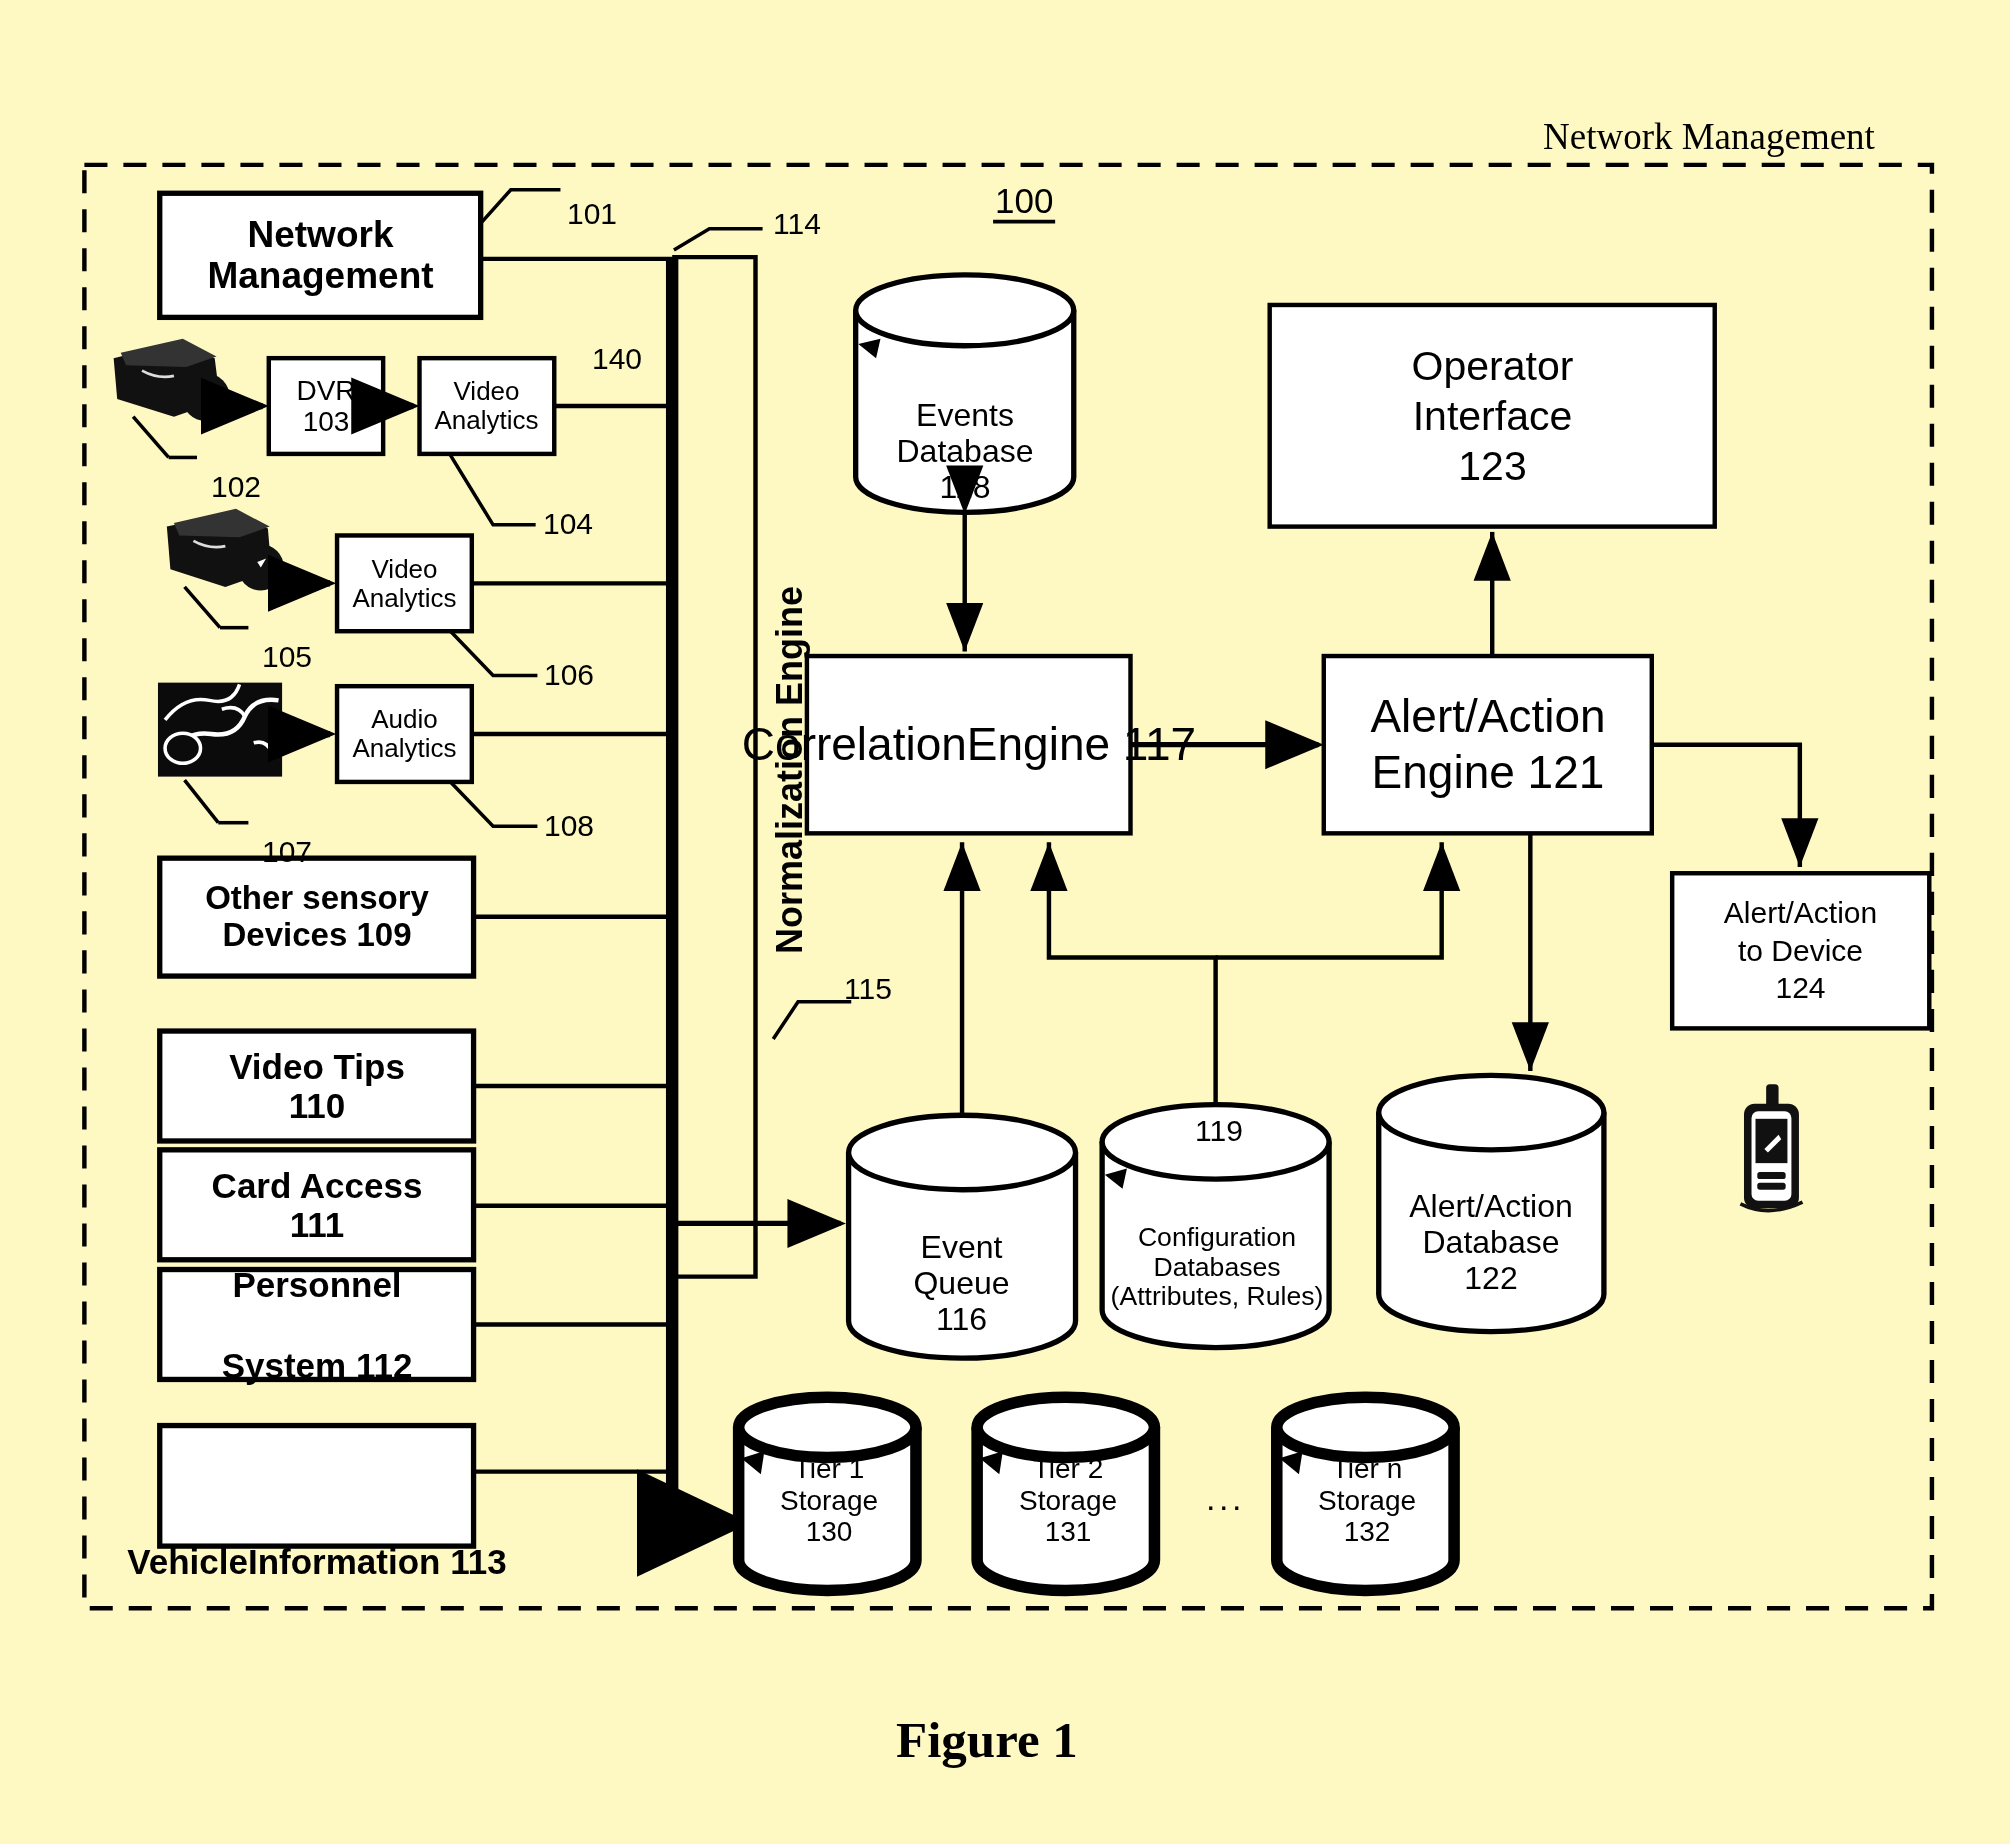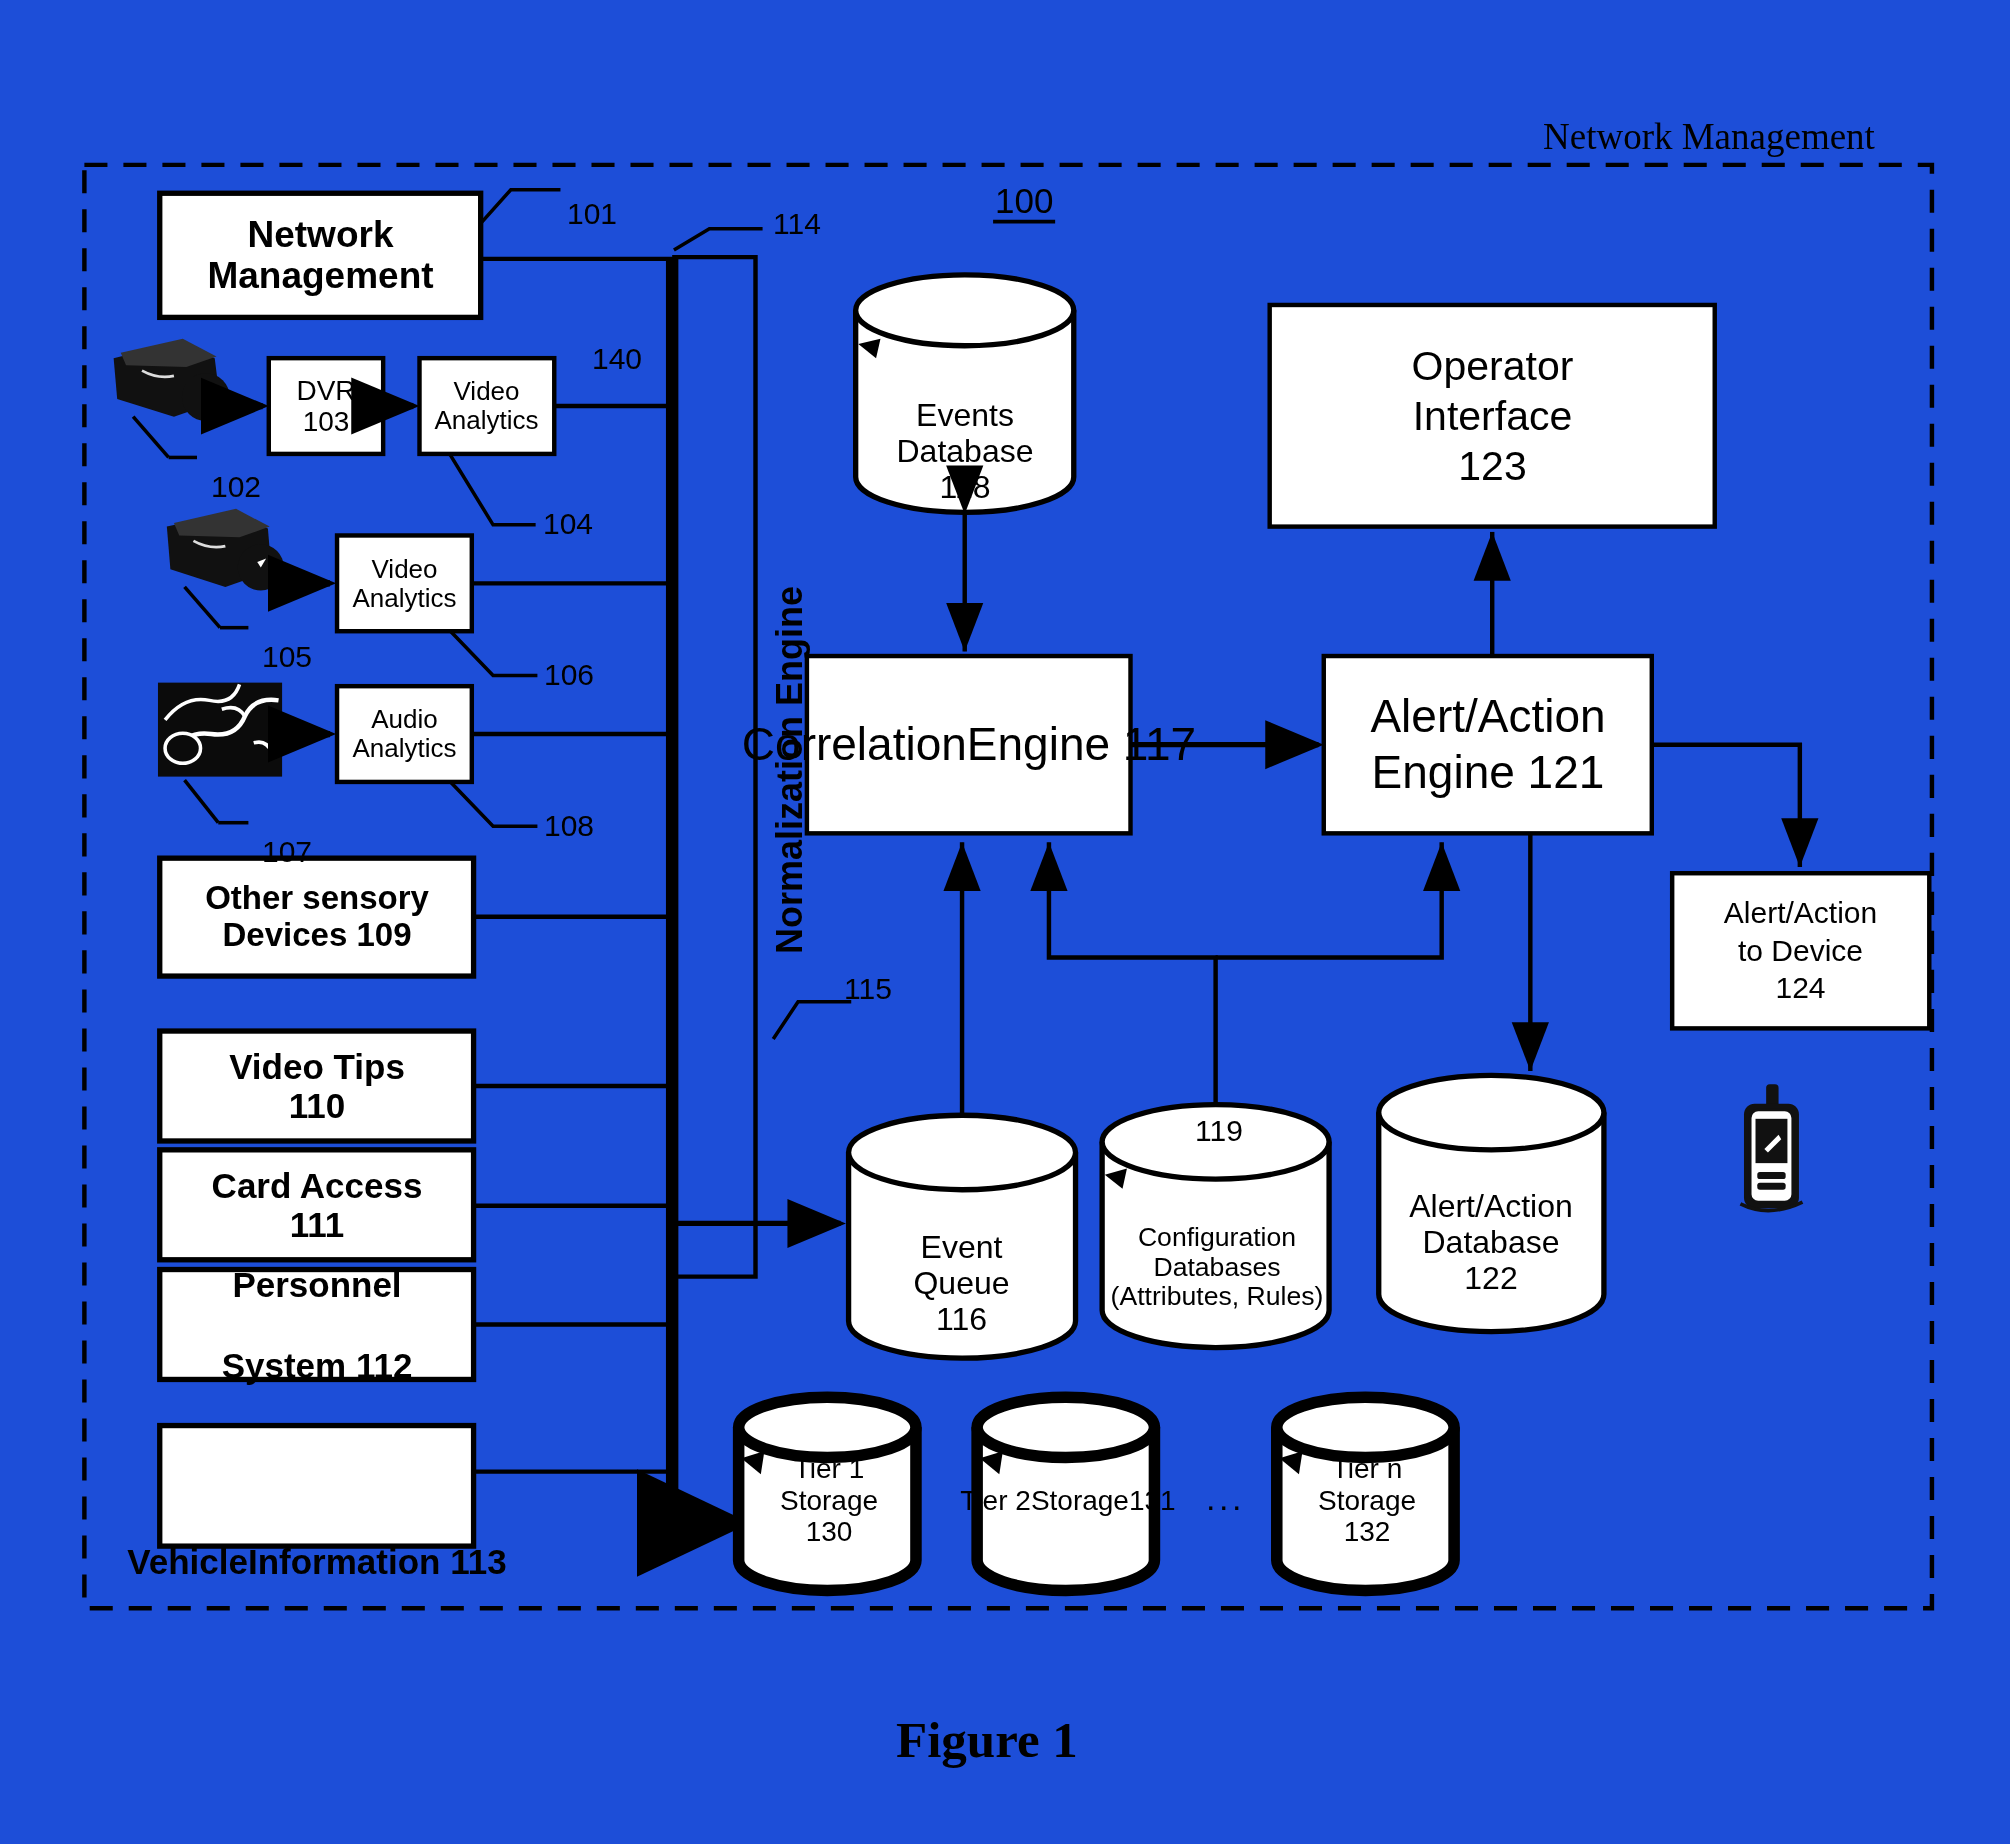--- a/index.html
+++ b/index.html
@@ -4,21 +4,21 @@
 <style>
   html, body {
     margin: 0;
     padding: 0;
     background: #ffffff;
   }
   #page {
     position: relative;
     width: 2011px;
     height: 1844px;
-    background: #1d4ed8;
+    background: #fef9c3;
     font-family: "Liberation Sans", sans-serif;
     overflow: hidden;
   }
   #svg-layer {
     position: absolute;
     left: 0;
     top: 0;
     width: 2011px;
     height: 1844px;
   }
@@ -340,21 +340,21 @@
     <span>Alert/Action</span>
     <span>Database</span>
     <span>122</span>
   </div>
 
   <div class="lbl box-reg center-abs" style="left:749px; top:1435px; width:160px; height:131px; font-size:28px; flex-direction:column;">
     <span>Tier 1</span>
     <span>Storage</span>
     <span>130</span>
   </div>
-  <div class="lbl box-reg center-abs" style="left:988px; top:1435px; width:160px; height:131px; font-size:28px; flex-direction:row;">
+  <div class="lbl box-reg center-abs" style="left:988px; top:1435px; width:160px; height:131px; font-size:28px; flex-direction:column;">
     <span>Tier 2</span>
     <span>Storage</span>
     <span>131</span>
   </div>
   <div class="lbl box-reg center-abs" style="left:1287px; top:1435px; width:160px; height:131px; font-size:28px; flex-direction:column;">
     <span>Tier n</span>
     <span>Storage</span>
     <span>132</span>
   </div>
   <div class="lbl box-reg" style="left:1206px; top:1479px; font-size:34px; letter-spacing:3.5px;">...</div>

